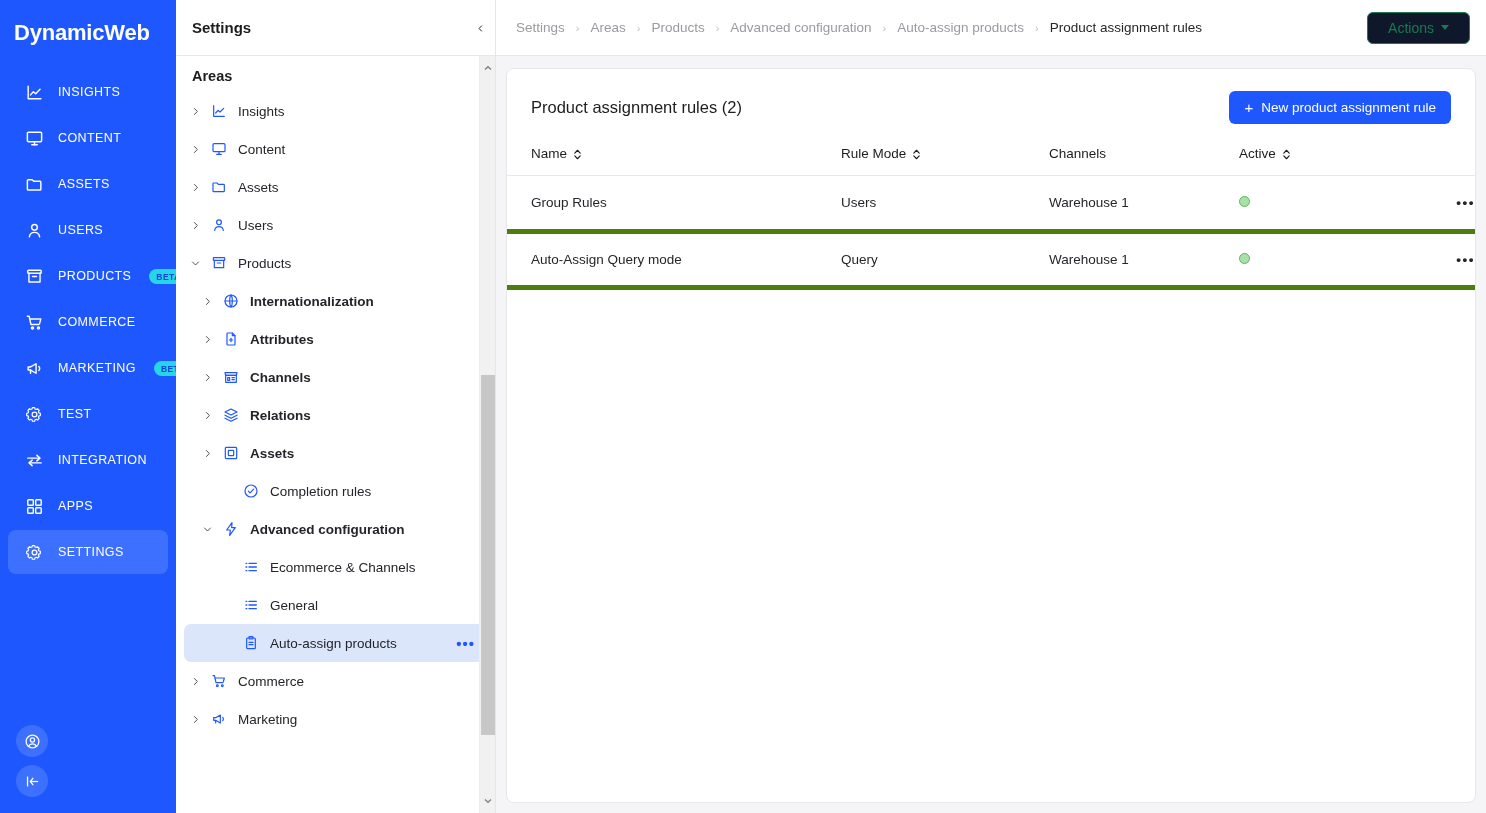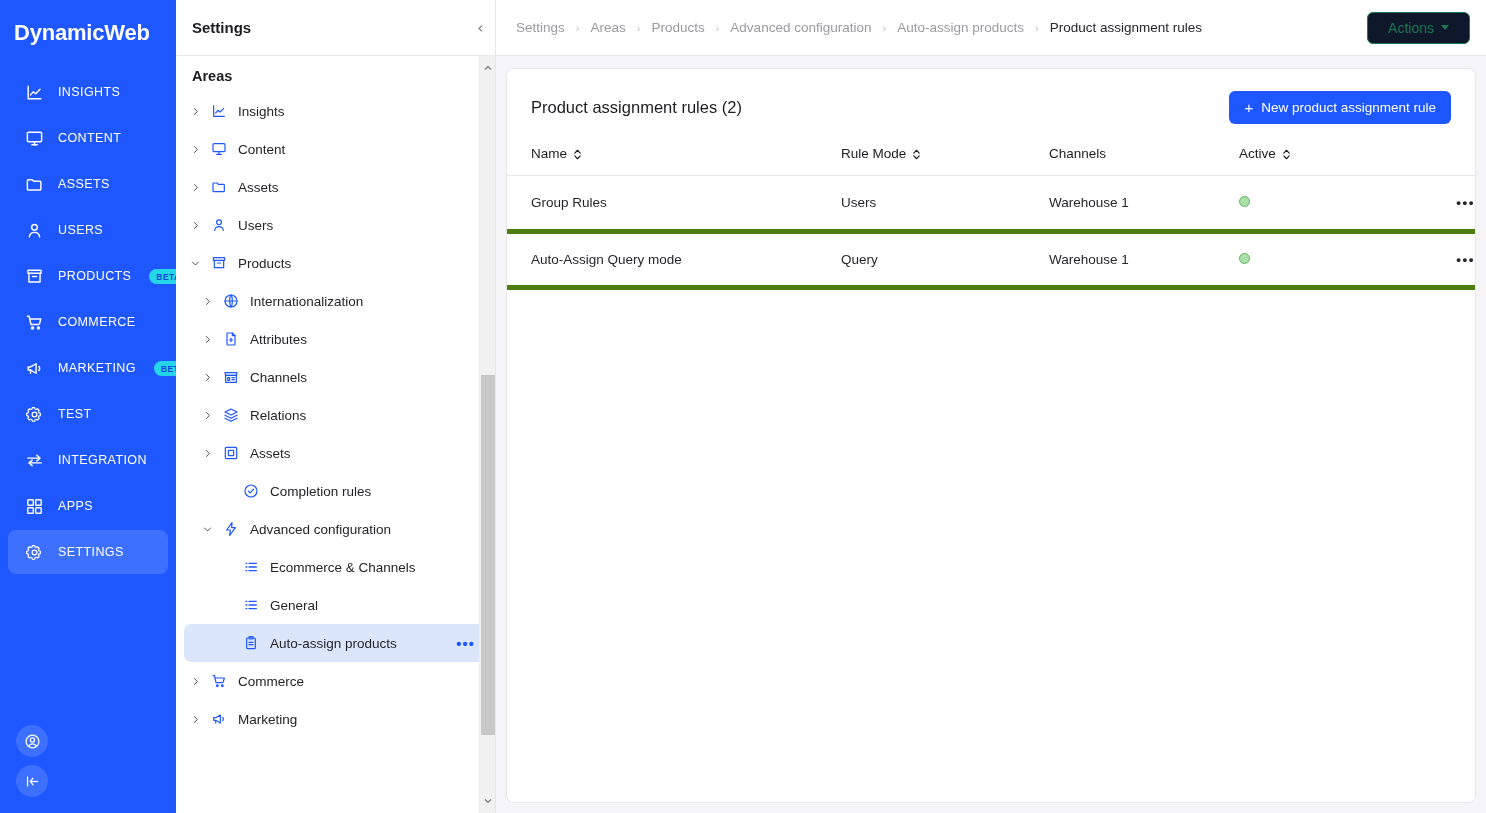--- a/index.html
+++ b/index.html
@@ -94,21 +94,21 @@
   .tcaret svg { width: 9px; height: 9px; display: block; }
   .ticon { width: 18px; flex: 0 0 18px; height: 18px; display: flex; align-items: center; justify-content: center; margin-left: 8px; }
   .ticon svg { width: 16px; height: 16px; display: block; }
   .tlabel { font-size: 13.5px; color: #24242a; margin-left: 10px; white-space: nowrap; }
   .tdots {
     position: absolute; right: 12px; top: 50%; transform: translateY(-50%);
     color: #1f57ff; font-size: 15px; letter-spacing: 1px; line-height: 1;
     font-weight: 700;
   }
   .lvl1 { padding-left: 4px; }
-  .lvl2 { padding-left: 16px; }
+  .lvl2 { padding-left: 16px; font-weight: bold; }
   .lvl3 { padding-left: 36px; }
 
   
   .panel-collapse {
     position: absolute; top: 20px; right: 7px;
     width: 16px; height: 16px; cursor: pointer;
     display: flex; align-items: center; justify-content: center;
     color: #1d1d20; z-index: 5;
   }
   .panel-collapse svg { width: 9px; height: 11px; display: block; }

